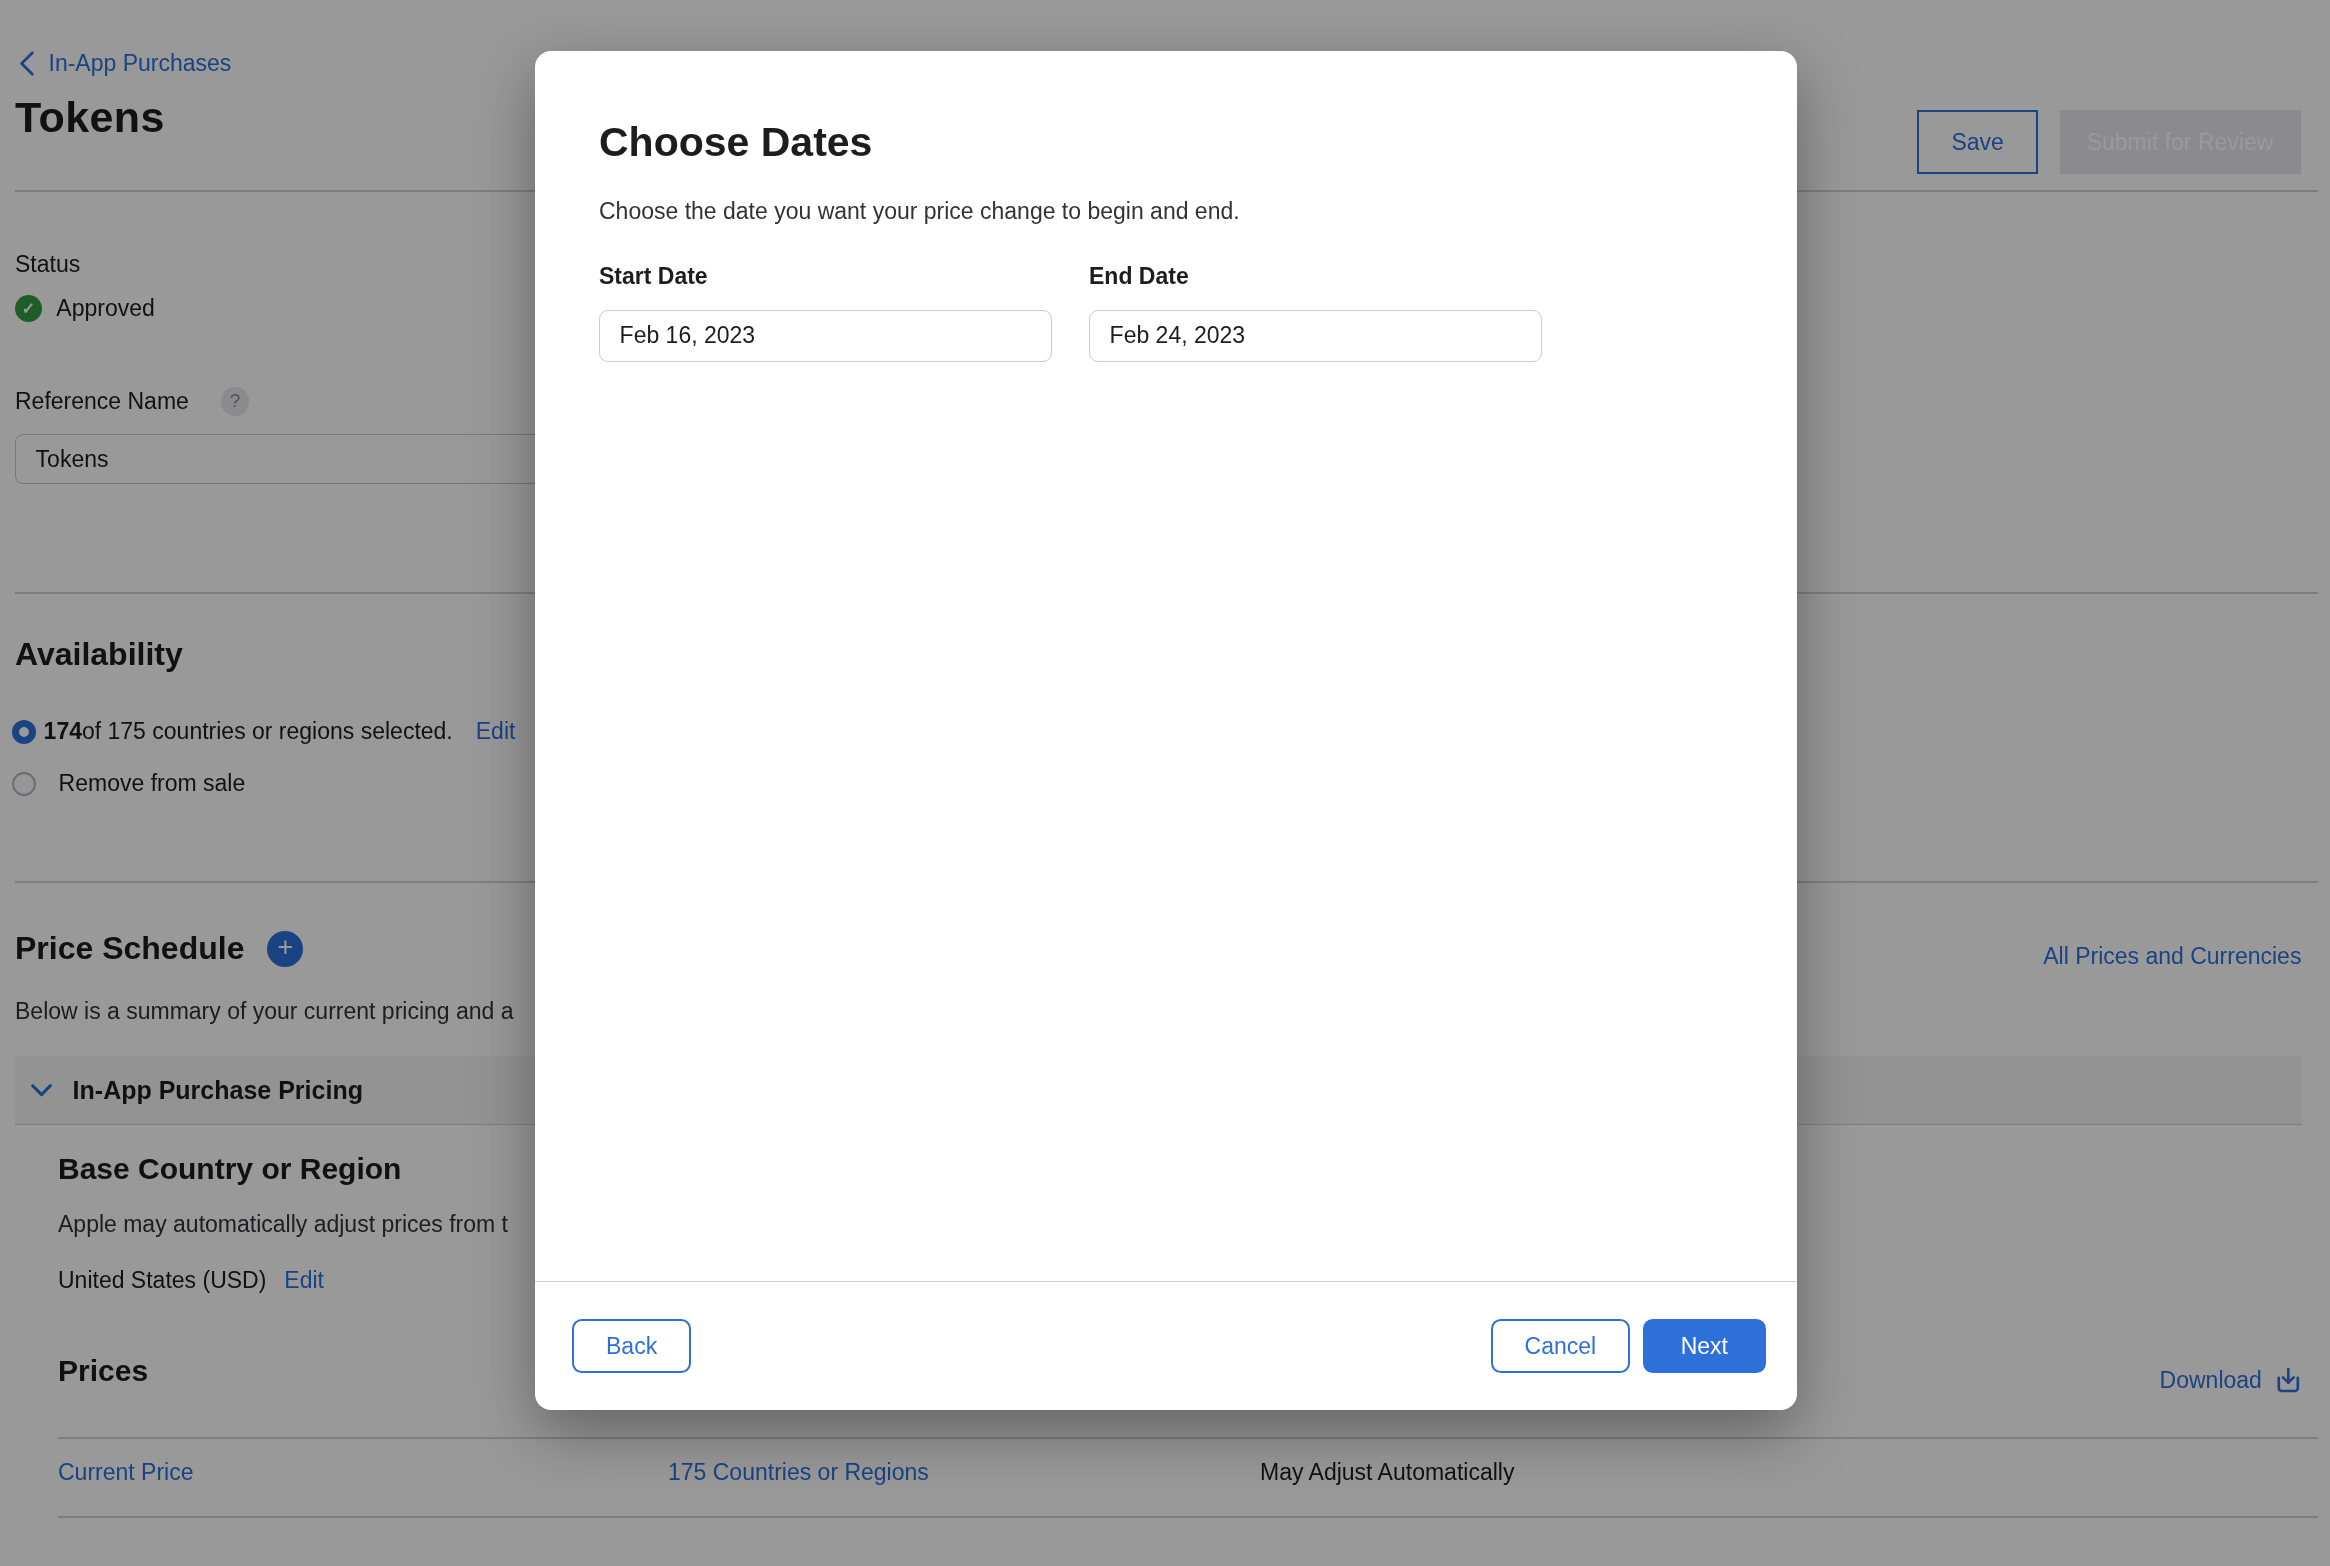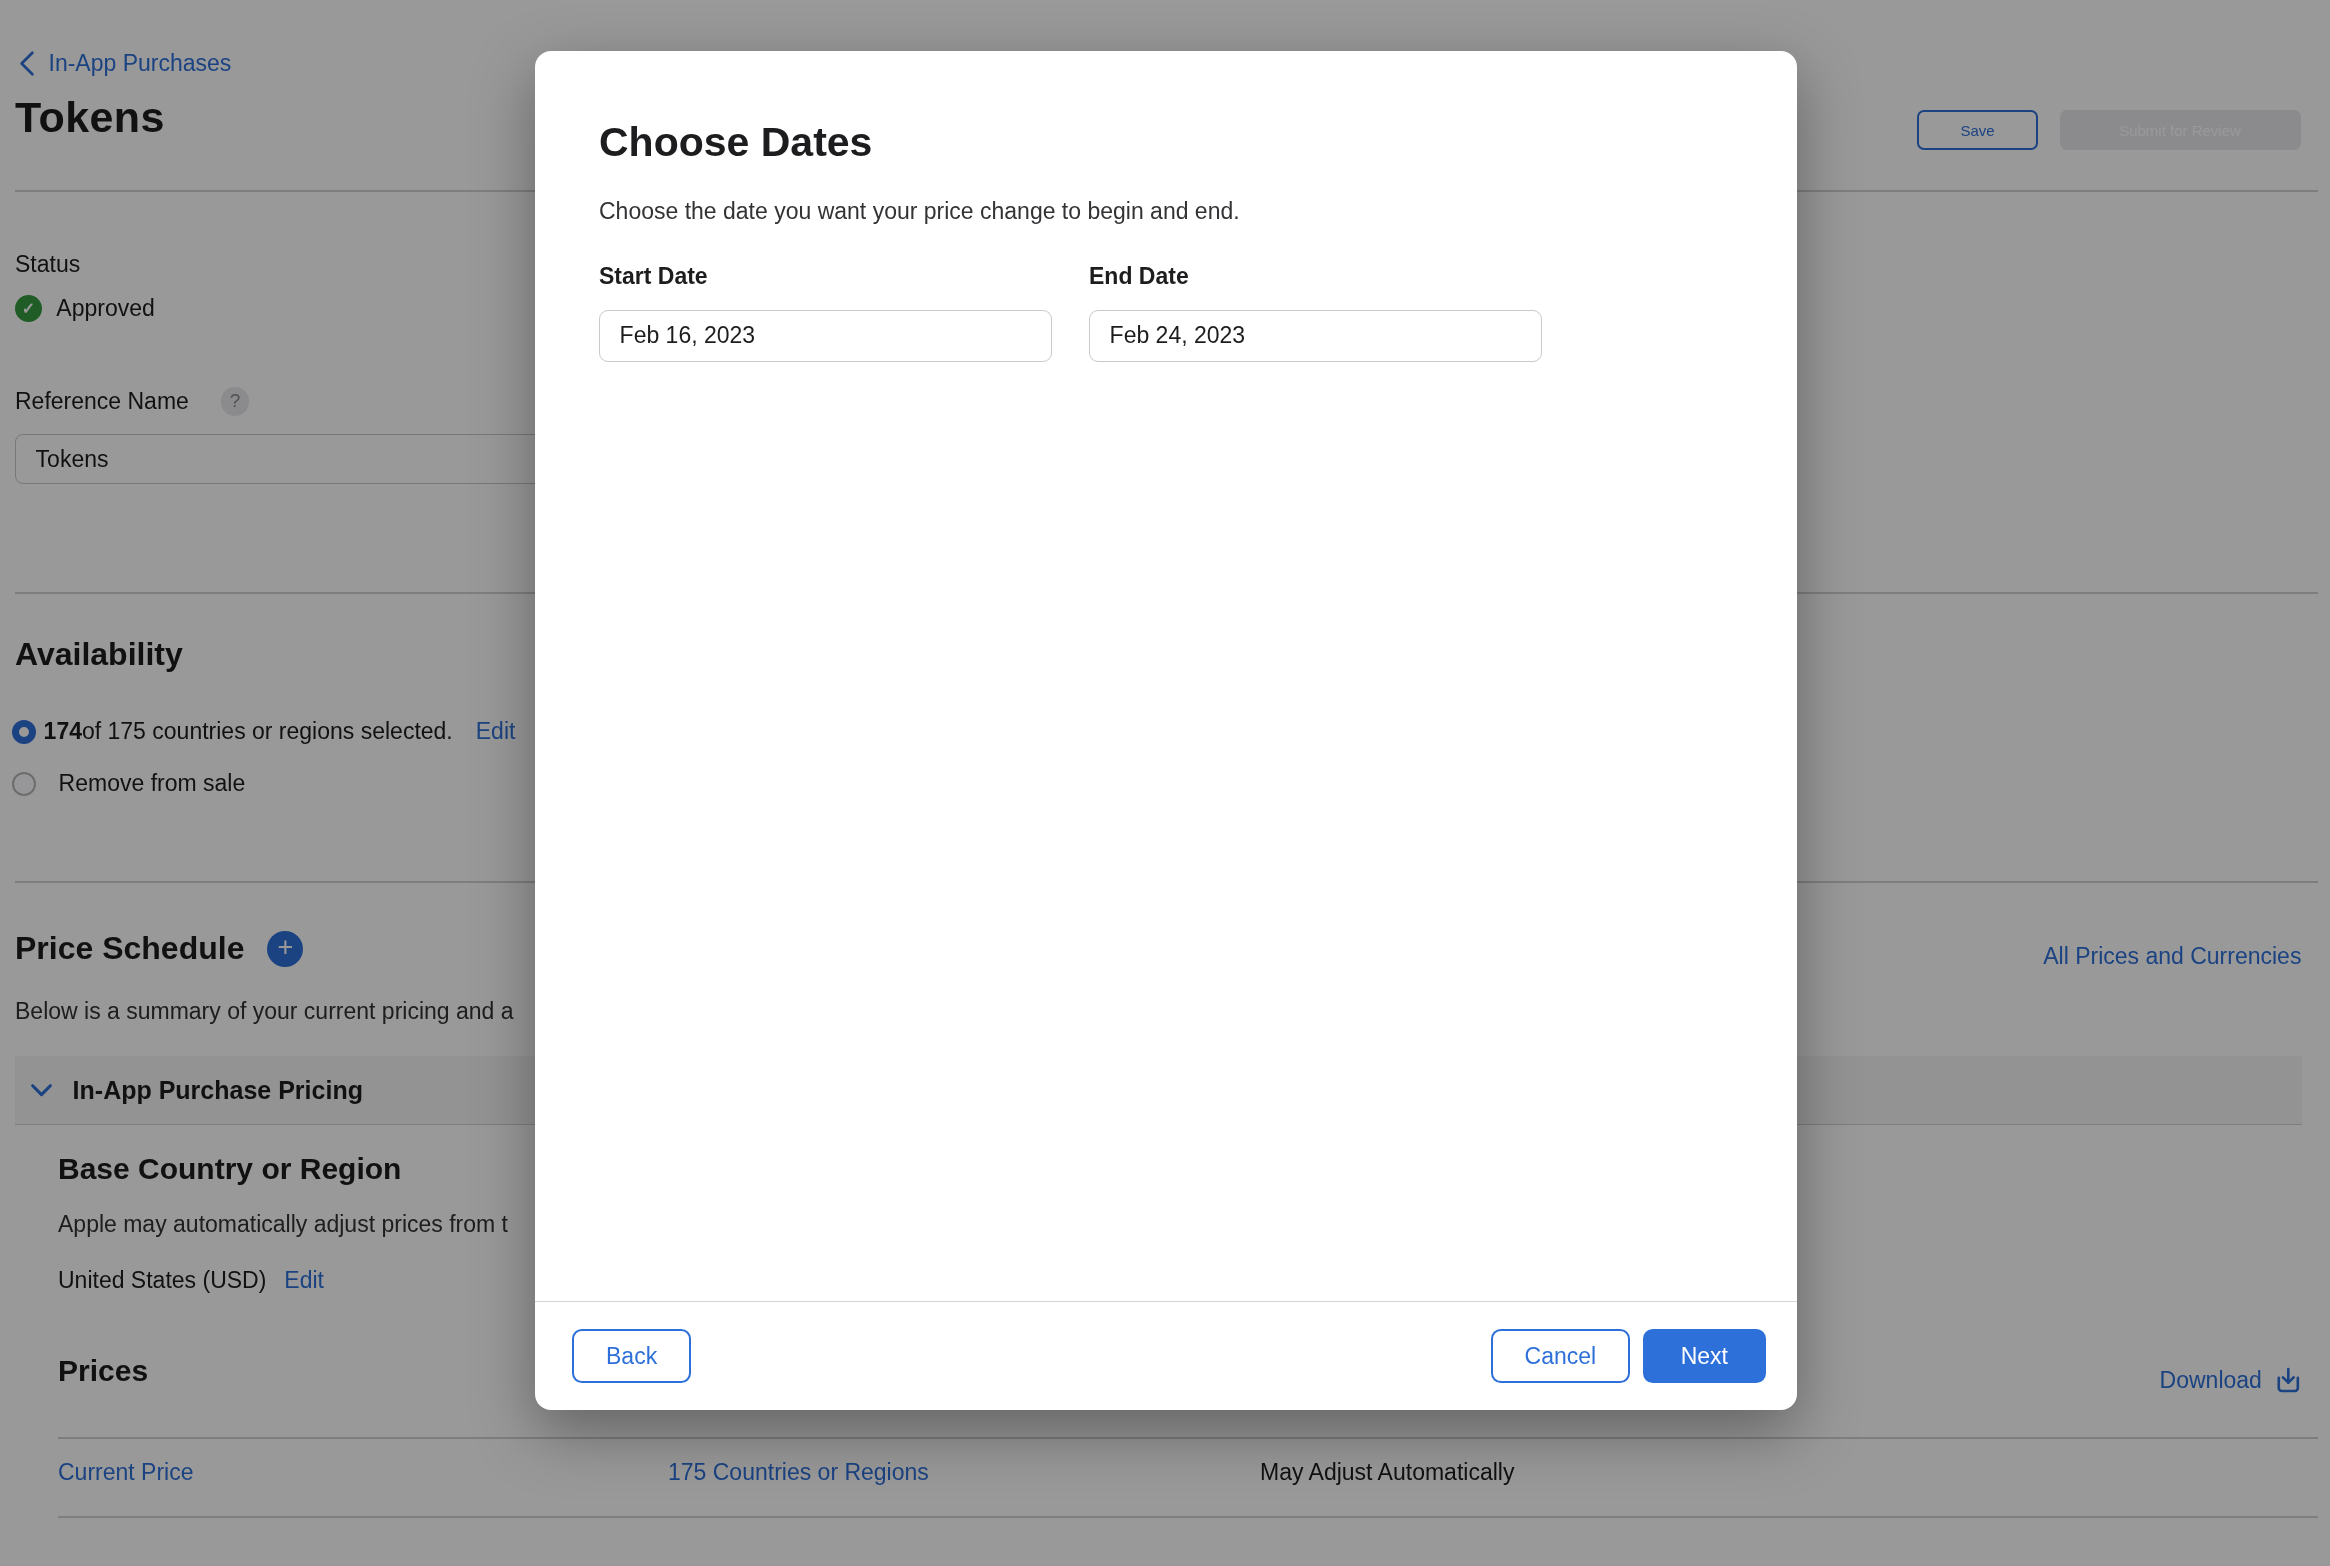--- a/index.html
+++ b/index.html
@@ -15,21 +15,21 @@
   }
   .abs{position:absolute;}
   .nowrap{white-space:nowrap;}
   .link{color:var(--accent);text-decoration:none;cursor:pointer;}
   .divider{position:absolute;height:1.8px;background:var(--border);}
 
   
   .breadcrumb{left:18px;top:50px;display:flex;align-items:center;gap:12.5px;font-size:23px;color:var(--accent);}
   .page-title{left:15px;top:93px;font-size:43px;font-weight:700;letter-spacing:0.4px;}
   .header-actions{top:110px;right:29.5px;display:flex;gap:21.4px;}
-  .btn{height:40px;border-radius:7px;font-size:15px;display:flex;align-items:center;justify-content:center;
+  .btn{height:64px;border-radius:0;font-size:23px;display:flex;align-items:center;justify-content:center;
        font-family:"Liberation Sans",sans-serif;cursor:pointer;border:none;}
   .btn-outline{background:transparent;border:2.2px solid var(--accent);color:var(--accent);}
   .btn-disabled{background:var(--disabled_bg);color:var(--disabled_text);cursor:default;}
   .btn-save{width:121px;}
   .btn-submit{width:241px;}
 
   
   .label-25{font-size:23px;color:var(--text);}
   .status-label{left:15px;top:251px;}
   .approved-row{left:15px;top:295px;display:flex;align-items:center;gap:14.3px;font-size:23px;}
@@ -75,21 +75,21 @@
   .overlay{position:absolute;inset:0;background:rgba(0,0,0,0.40);z-index:10;}
   .modal{position:absolute;left:535px;top:51px;width:1262px;height:1359px;background:#fff;border-radius:16px;
          z-index:20;box-shadow:0 21.4px 62px rgba(0,0,0,0.35);}
   .modal-title{position:absolute;left:64px;top:68px;font-size:41px;font-weight:700;}
   .modal-sub{position:absolute;left:64px;top:147px;font-size:23px;color:var(--paragraph);}
   .fields{position:absolute;left:64px;top:212px;display:flex;gap:37px;}
   .field{display:flex;flex-direction:column;}
   .field-label{font-size:23px;font-weight:700;margin-bottom:19.6px;}
   .date-input{width:453px;height:52px;border:1.8px solid var(--input_border);border-radius:9px;font-size:23px;
               color:var(--text);padding:0 19.6px;font-family:"Liberation Sans",sans-serif;outline:none;}
-  .modal-footer{position:absolute;left:0;right:0;bottom:0;height:109px;border-top:1.8px solid var(--border);
+  .modal-footer{position:absolute;left:0;right:0;bottom:0;height:129px;border-top:1.8px solid var(--border);
                 display:flex;align-items:center;padding:0 31px 0 37px;}
   .btn-m{height:54px;border-radius:9.8px;font-size:23px;padding:0 32px;}
   .footer-spacer{flex:1;}
   .btn-next{background:var(--accent);color:#fff;padding:0 36px;margin-left:12.5px;border:2.2px solid var(--accent);}
   .icon-svg{display:block;}
 </style>
 </head>
 <body>
 
 <div class="page">

